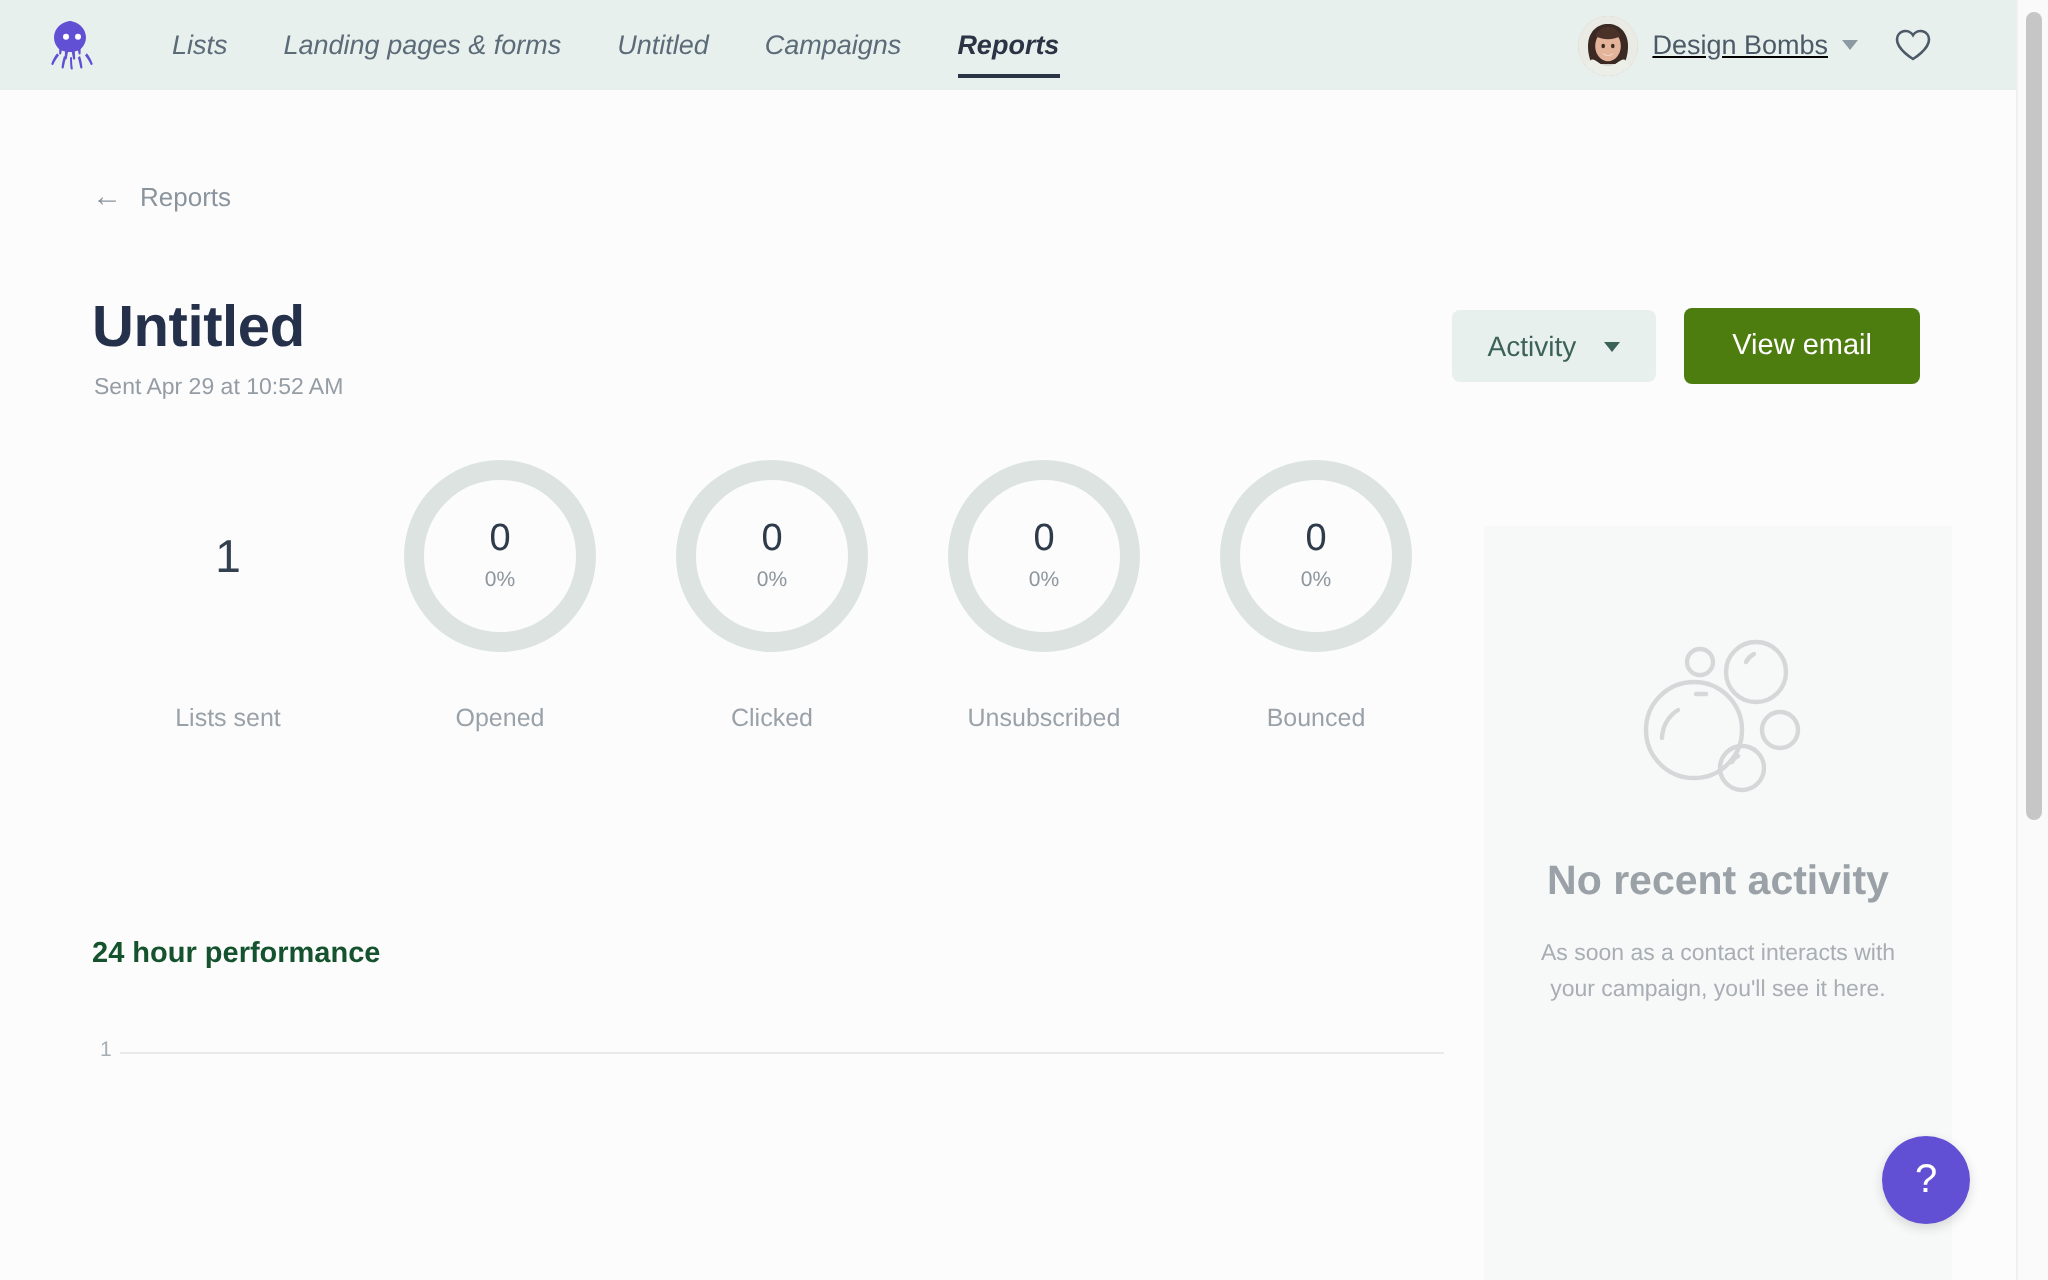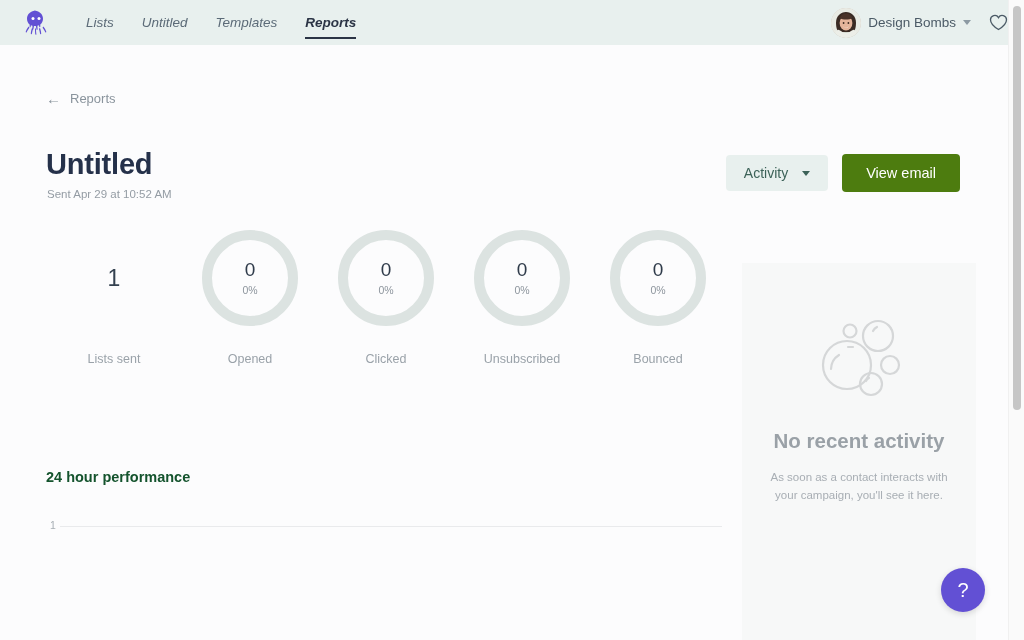--- a/index.html
+++ b/index.html
@@ -32,20 +32,22 @@
     font-style: italic;
   }
   .nav-item.active { color: #2b3445; font-weight: bold; }
   .nav-item.active::after {
     content: ""; position: absolute;
     left: 14px; right: 14px; bottom: 6px;
     height: 2px; background: #2b3445;
   }
   .nav-right {
     margin-left: auto; display: flex; align-items: center; gap: 18px;
+    padding-right: 42px;
+    text-decoration: underline;
   }
   .avatar {
     width: 30px; height: 30px; border-radius: 50%;
     overflow: hidden; flex: 0 0 auto;
     background: #d9cfc6;
     position: relative;
   }
   .account { display: flex; align-items: center; gap: 7px; cursor: pointer; }
   .account-name { font-size: 13.5px; color: #4b5a66; }
   .caret {
@@ -179,24 +181,27 @@
         <path d="M20.4 17.6c1.2 1.4 2.4 3.6 2.9 5.2.2.7-.7 1-1 .4-.7-1.4-1.7-3.2-2.8-4.4z" fill="#6250d4"></path>
         <path d="M13 19.6c0 1.8.1 4 .4 5.6.1.7-1 .8-1.1.1-.2-1.6-.3-3.9-.3-5.7z" fill="#6250d4"></path>
       </svg>
     </div>
 
     <div class="nav-links">
       <div class="nav-item">
         <span>Lists</span>
       </div>
       <div class="nav-item">
+        <span>Landing pages &amp; forms</span>
+      </div>
+      <div class="nav-item">
         <span>Untitled</span>
       </div>
       <div class="nav-item">
-        <span>Templates</span>
+        <span>Campaigns</span>
       </div>
       <div class="nav-item active">
         <span>Reports</span>
       </div>
     </div>
 
     <div class="nav-right">
       <div class="account">
         <div class="avatar">
           <svg width="30" height="30" viewBox="0 0 30 30">

